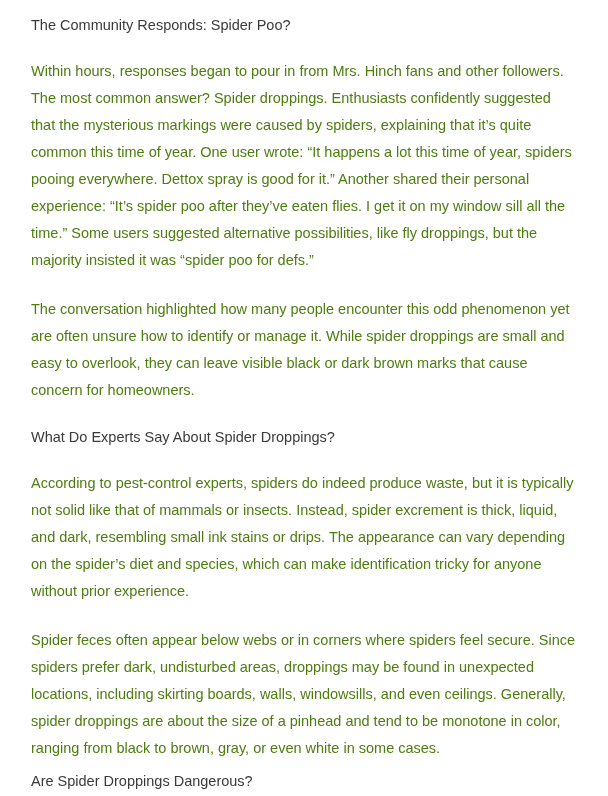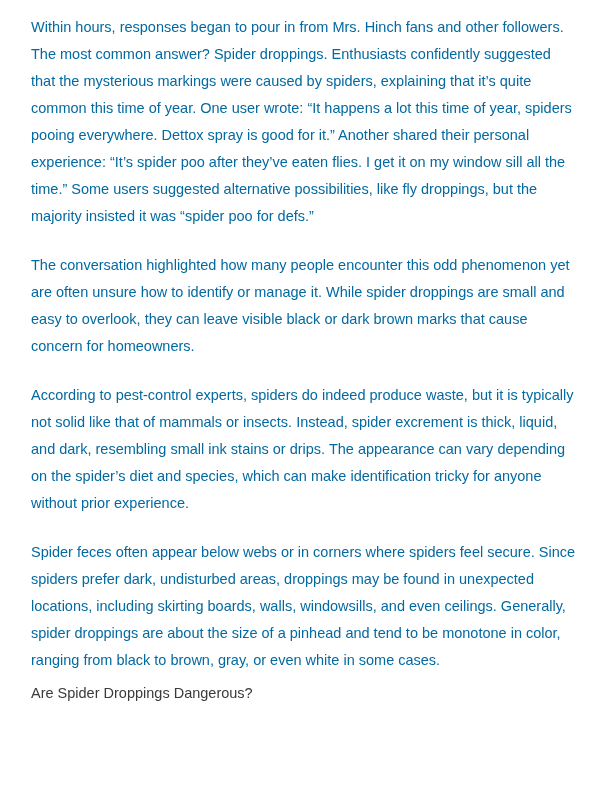--- a/index.html
+++ b/index.html
@@ -22,41 +22,43 @@
   .heading {
     font-size: 14.5px;
     line-height: 22px;
     font-weight: 400;
     color: #3a3a3a;
     margin: 0 0 22px 0;
   }
   .para {
     font-size: 14.5px;
     line-height: 27px;
-    color: #0369a1;
+    color: #4d7c0f;
     margin: 0 0 22px 0;
     text-align: left;
   }
   .para.tight {
     margin-bottom: 8px;
   }
   .heading.spaced {
     margin-top: 2px;
   }
 </style>
 </head>
 <body>
 
 <div class="article">
 
+  <p class="heading">The Community Responds: Spider Poo?</p>
 
   <p class="para">Within hours, responses began to pour in from Mrs. Hinch fans and other followers. The most common answer? Spider droppings. Enthusiasts confidently suggested that the mysterious markings were caused by spiders, explaining that it’s quite common this time of year. One user wrote: “It happens a lot this time of year, spiders pooing everywhere. Dettox spray is good for it.” Another shared their personal experience: “It’s spider poo after they’ve eaten flies. I get it on my window sill all the time.” Some users suggested alternative possibilities, like fly droppings, but the majority insisted it was “spider poo for defs.”</p>
 
   <p class="para">The conversation highlighted how many people encounter this odd phenomenon yet are often unsure how to identify or manage it. While spider droppings are small and easy to overlook, they can leave visible black or dark brown marks that cause concern for homeowners.</p>
 
+  <p class="heading spaced">What Do Experts Say About Spider Droppings?</p>
 
   <p class="para">According to pest-control experts, spiders do indeed produce waste, but it is typically not solid like that of mammals or insects. Instead, spider excrement is thick, liquid, and dark, resembling small ink stains or drips. The appearance can vary depending on the spider’s diet and species, which can make identification tricky for anyone without prior experience.</p>
 
   <p class="para tight">Spider feces often appear below webs or in corners where spiders feel secure. Since spiders prefer dark, undisturbed areas, droppings may be found in unexpected locations, including skirting boards, walls, windowsills, and even ceilings. Generally, spider droppings are about the size of a pinhead and tend to be monotone in color, ranging from black to brown, gray, or even white in some cases.</p>
 
   <p class="heading spaced">Are Spider Droppings Dangerous?</p>
 
 </div>
 
 </body></html>

